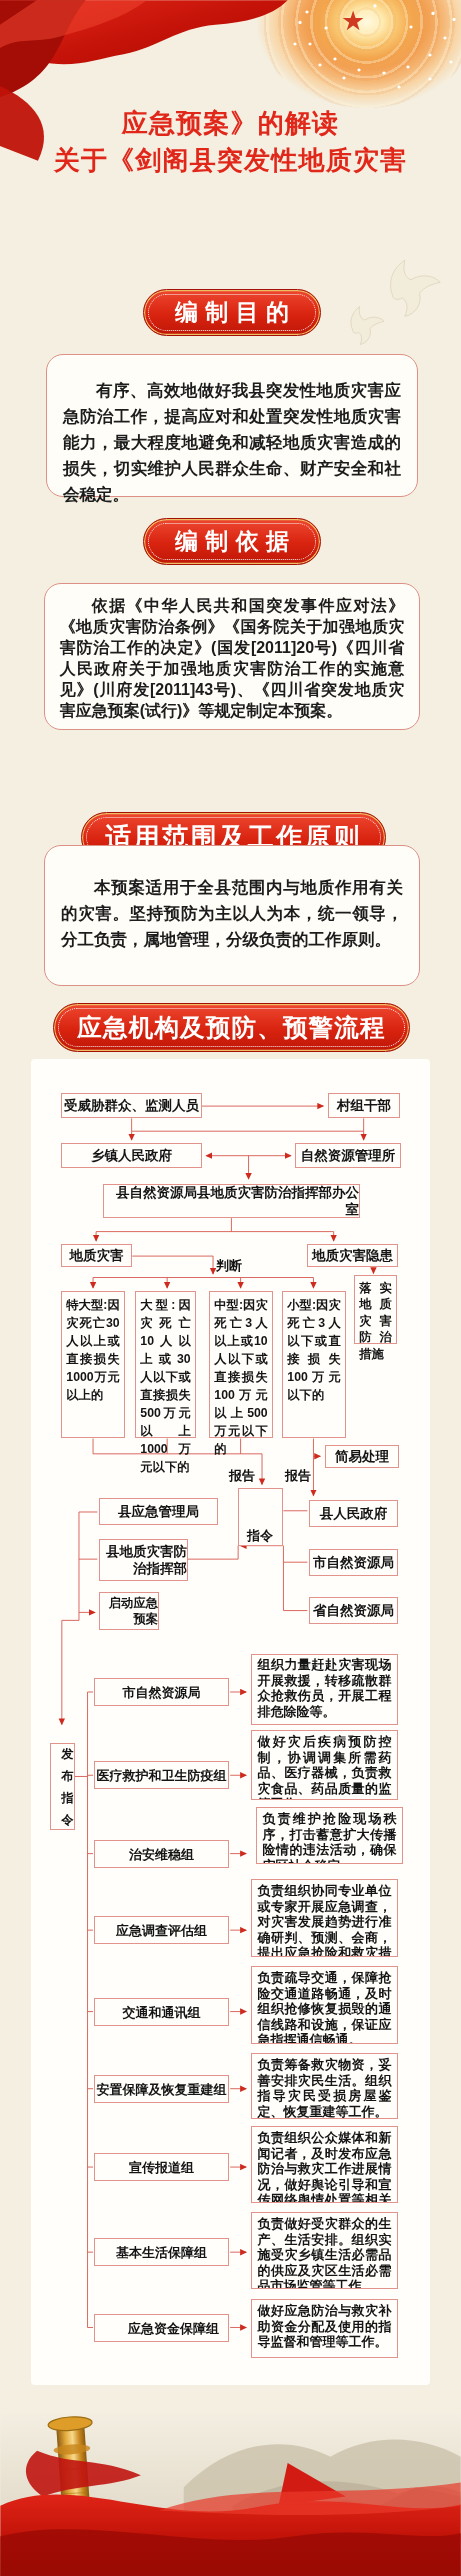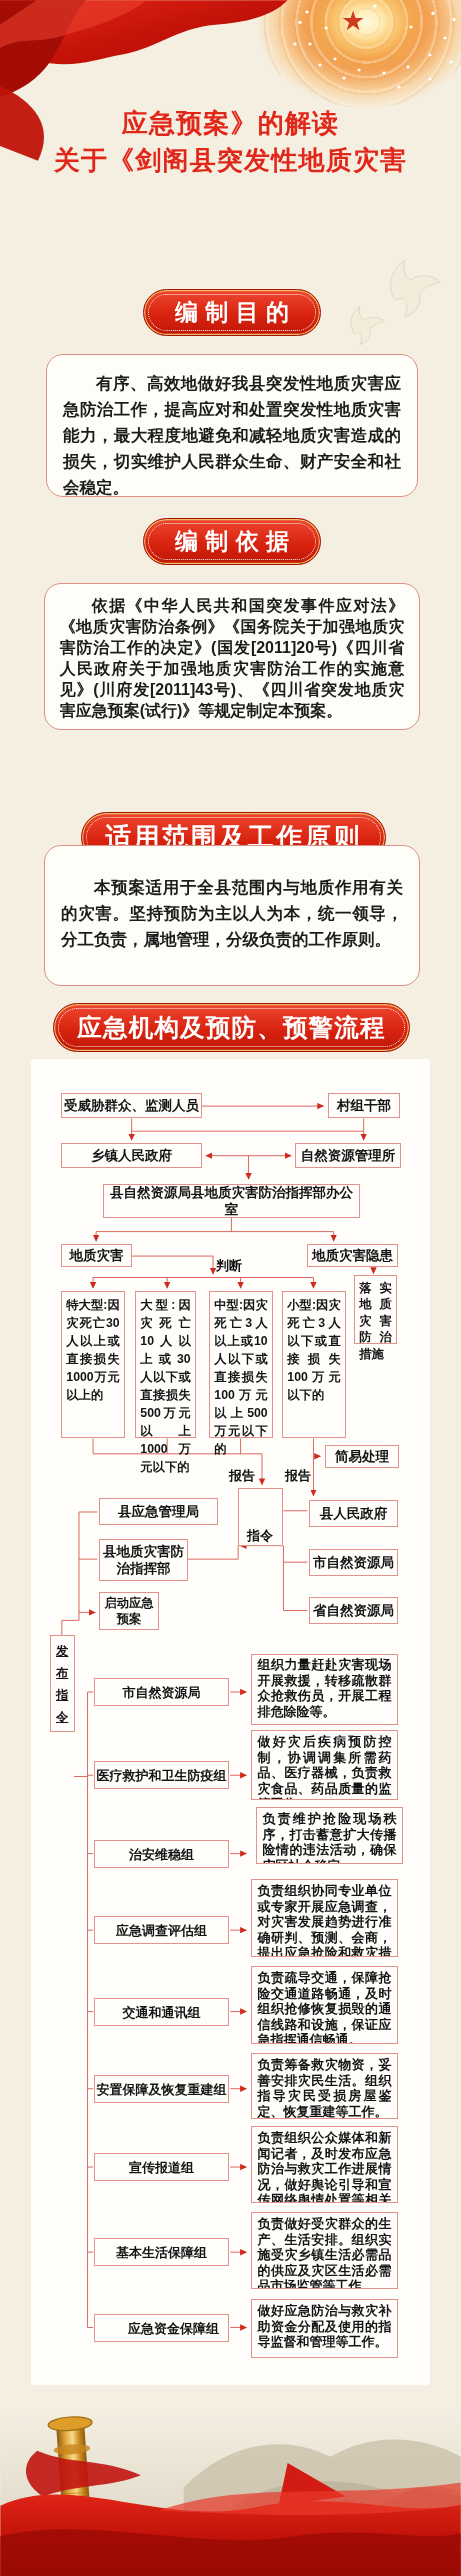--- a/index.html
+++ b/index.html
@@ -33,29 +33,29 @@
   .badge::before{content:"";position:absolute;inset:3.7px;border:1.2px dotted rgba(255,255,255,0.95);border-radius:31px;}
   .b1{left:143px;top:289px;width:176px;height:45px;font-size:23px;letter-spacing:7.4px;text-indent:7.4px;}
   .b2{left:143px;top:518px;width:176px;height:45px;font-size:23px;letter-spacing:7.4px;text-indent:7.4px;}
   .b3{left:81px;top:812px;width:303px;height:49px;font-size:26px;letter-spacing:2.5px;}
   .b4{left:53px;top:1003px;width:355px;height:47px;font-size:24.5px;letter-spacing:1.2px;}
 
   
   .card{position:absolute;background:#fffdf8;border:1.2px solid #dd9186;border-radius:17px;
     color:#1c1c1c;font-weight:600;box-sizing:border-box;}
   .card p{margin:0;text-indent:2em;text-align:justify;}
-  .c1{left:46px;top:354px;width:372px;height:143px;padding:15px 16px;font-size:16.5px;line-height:26px;}
+  .c1{left:46px;top:354px;width:372px;height:143px;padding:22px 16px;font-size:16.5px;line-height:26px;}
   .c2{left:44px;top:583px;width:376px;height:147px;padding:11px 14.7px;font-size:16px;line-height:21px;}
   .c3{left:44px;top:845px;width:376px;height:141px;padding:28px 16px;font-size:16.5px;line-height:26px;}
 
   
   .flowcard{position:absolute;left:31px;top:1059px;width:399px;height:1326px;background:#fffefb;border-radius:3.7px;}
   .flowsvg{position:absolute;left:0;top:1066px;}
   .fbox{position:absolute;box-sizing:border-box;background:#fffefb;border:0.9px solid #e2948c;
-    display:flex;align-items:center;justify-content:center;text-align:center;
+    display:flex;align-items:center;justify-content:center;text-align:right;
     color:#141414;font-weight:600;font-size:13.5px;line-height:17px;}
   .fjust{display:block;text-align:justify;padding:3.7px 4.3px;font-size:12.3px;line-height:18px;}
   .fdesc{position:absolute;box-sizing:border-box;background:#fffefb;border:0.9px solid #e2948c;
     color:#141414;font-weight:600;font-size:13px;line-height:15.6px;text-align:justify;
     padding:3.1px 5.5px;overflow:hidden;}
   .flabel{position:absolute;color:#111;font-weight:600;font-size:13px;}
   .vtext{padding:4.9px 0;line-height:22px;font-size:12.3px;}
 
   
   .footer{position:absolute;left:0;top:2414px;width:461px;height:162px;}
@@ -183,21 +183,21 @@
   <div class="fbox fjust" style="left:209px;top:1291px;width:64px;height:147px;">中型:因灾死亡3人以上或10人以下或直接损失100万元以上500万元以下的</div>
   <div class="fbox fjust" style="left:282px;top:1291px;width:64px;height:147px;">小型:因灾死亡3人以下或直接损失100万元以下的</div>
   <div class="fbox" style="left:325px;top:1445px;width:74px;height:23px;">简易处理</div>
   <div class="fbox" style="left:238px;top:1488px;width:45px;height:58px;"></div>
   <div class="fbox" style="left:309px;top:1500px;width:89px;height:27px;">县人民政府</div>
   <div class="fbox" style="left:309px;top:1549px;width:89px;height:27px;">市自然资源局</div>
   <div class="fbox" style="left:309px;top:1597px;width:89px;height:27px;">省自然资源局</div>
   <div class="fbox" style="left:99px;top:1498px;width:119px;height:27px;">县应急管理局</div>
   <div class="fbox" style="left:99px;top:1539px;width:89px;height:42px;">县地质灾害防治指挥部</div>
   <div class="fbox" style="left:99px;top:1592px;width:60px;height:38px;font-size:12.3px;line-height:16.5px;">启动应急预案</div>
-  <div class="fbox vtext" style="left:50px;top:1635px;width:24.5px;height:97px;text-decoration:underline;">发布指令</div>
+  <div class="fbox vtext" style="left:50px;top:1743px;width:24.5px;height:87px;">发布指令</div>
 
   <div class="flabel" style="left:216px;top:1257px;">判断</div>
   <div class="flabel" style="left:229px;top:1467px;">报告</div>
   <div class="flabel" style="left:285px;top:1467px;">报告</div>
   <div class="flabel" style="left:247px;top:1527px;">指令</div>
 
   <div class="fbox" style="left:94px;top:1678px;width:135px;height:28px;font-size:13px;">市自然资源局</div>
   <div class="fdesc" style="left:251px;top:1654px;width:147px;height:71px;font-family:Liberation Mono, monospace;">组织力量赶赴灾害现场开展救援，转移疏散群众抢救伤员，开展工程排危除险等。</div>
 
   <div class="fbox" style="left:94px;top:1761px;width:135px;height:28px;font-size:13px;">医疗救护和卫生防疫组</div>

